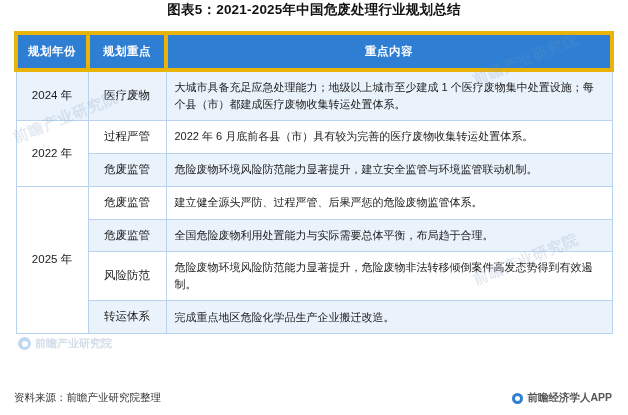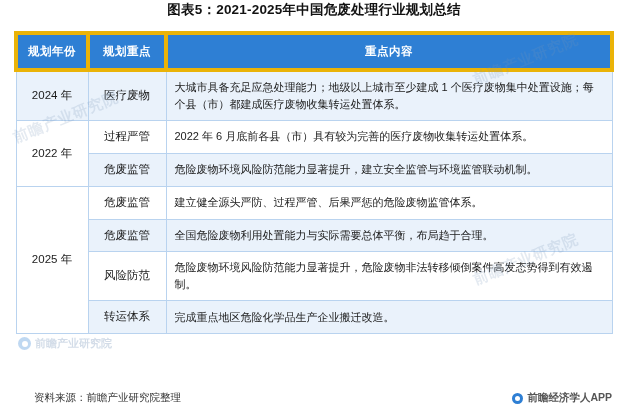--- a/index.html
+++ b/index.html
@@ -81,21 +81,20 @@
   .col1 { width: 72px; }
   .col2 { width: 78px; }
   .col3 { width: auto; }
 
   .footer {
     position: absolute;
     left: 14px;
     bottom: 10px;
     font-size: 10.5px;
     color: #333333;
-    margin-left: 20px;
   }
   .footer-right {
     position: absolute;
     right: 16px;
     bottom: 10px;
     font-size: 10.5px;
     color: #555555;
     display: flex;
     align-items: center;
     gap: 4px;

